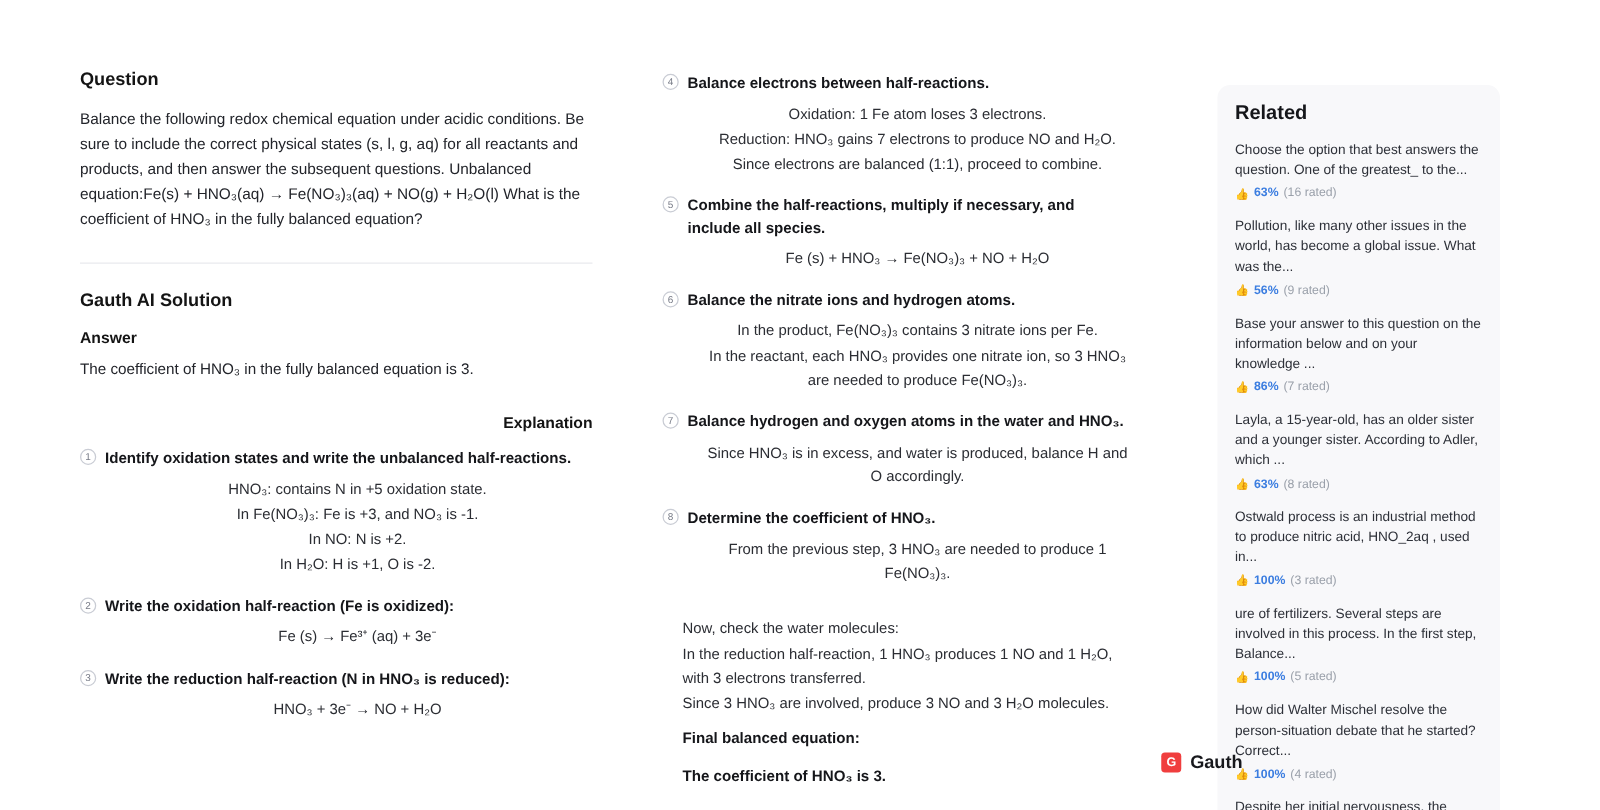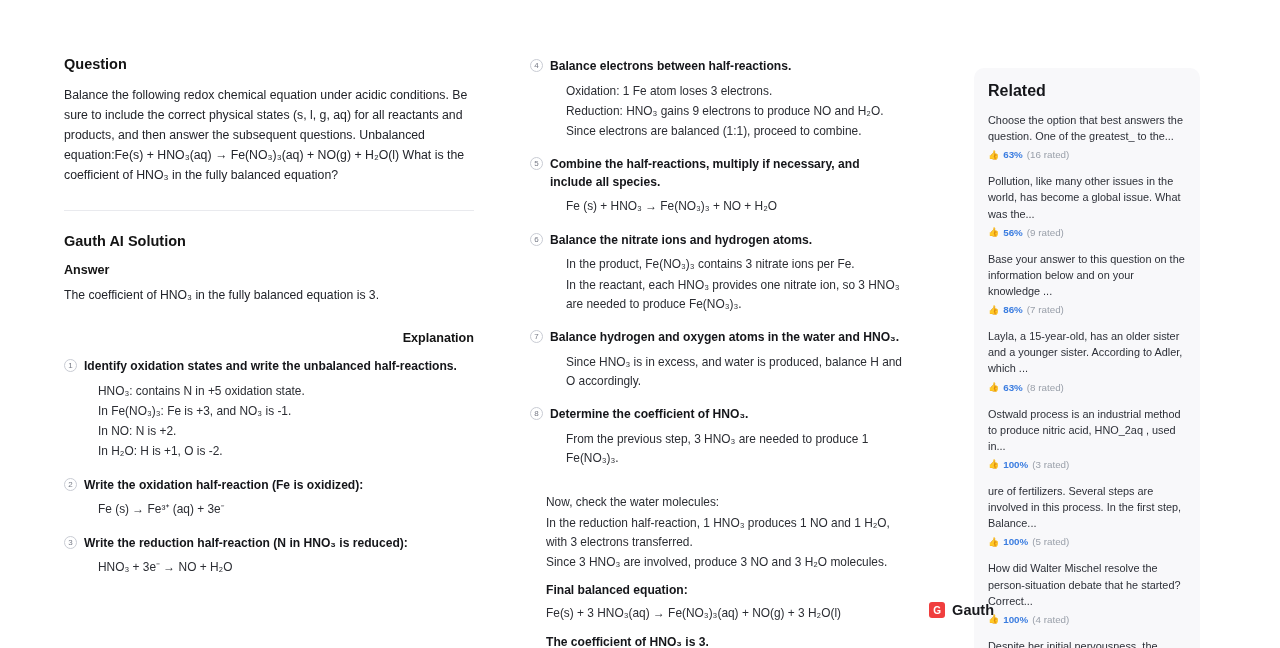--- a/index.html
+++ b/index.html
@@ -77,20 +77,21 @@
     font-weight: bold;
     color: #15161a;
     line-height: 1.45;
     margin: 0 0 6px 0;
   }
   .step-line {
     font-size: 11.9px;
     color: #2b2d33;
     line-height: 1.62;
     margin: 0 0 1px 14px;
+    text-align: center;
   }
 
   
   .mid-col {
     position: absolute;
     left: 530px; top: 58px;
     width: 372px;
   }
   .mid-col .step-line { margin-left: 16px; }
   .plain-line {
@@ -207,21 +208,21 @@
       <p class="step-line">HNO₃ + 3e⁻ → NO + H₂O</p>
     </div>
   </div>
 
   <div class="mid-col">
 
     <div class="step">
       <span class="step-num">4</span>
       <p class="step-title">Balance electrons between half-reactions.</p>
       <p class="step-line">Oxidation: 1 Fe atom loses 3 electrons.</p>
-      <p class="step-line">Reduction: HNO₃ gains 9 electrons to produce NO and H₂O.</p>
+      <p class="step-line">Reduction: HNO₃ gains 7 electrons to produce NO and H₂O.</p>
       <p class="step-line">Since electrons are balanced (1:1), proceed to combine.</p>
     </div>
 
     <div class="step">
       <span class="step-num">5</span>
       <p class="step-title">Combine the half-reactions, multiply if necessary, and include all species.</p>
       <p class="step-line">Fe (s) + HNO₃ → Fe(NO₃)₃ + NO + H₂O</p>
     </div>
 
     <div class="step">
@@ -245,21 +246,20 @@
 
     <div class="gap"></div>
 
     <p class="plain-line">Now, check the water molecules:</p>
     <p class="plain-line">In the reduction half-reaction, 1 HNO₃ produces 1 NO and 1 H₂O, with 3 electrons transferred.</p>
     <p class="plain-line">Since 3 HNO₃ are involved, produce 3 NO and 3 H₂O molecules.</p>
 
     <div class="gap"></div>
 
     <p class="bold-line">Final balanced equation:</p>
-    <p class="plain-line">Fe(s) + 3 HNO₃(aq) → Fe(NO₃)₃(aq) + NO(g) + 3 H₂O(l)</p>
 
     <div class="gap"></div>
 
     <p class="bold-line">The coefficient of HNO₃ is 3.</p>
 
   </div>
 
   <div class="right-panel">
     <h3 class="related-title">Related</h3>
 

